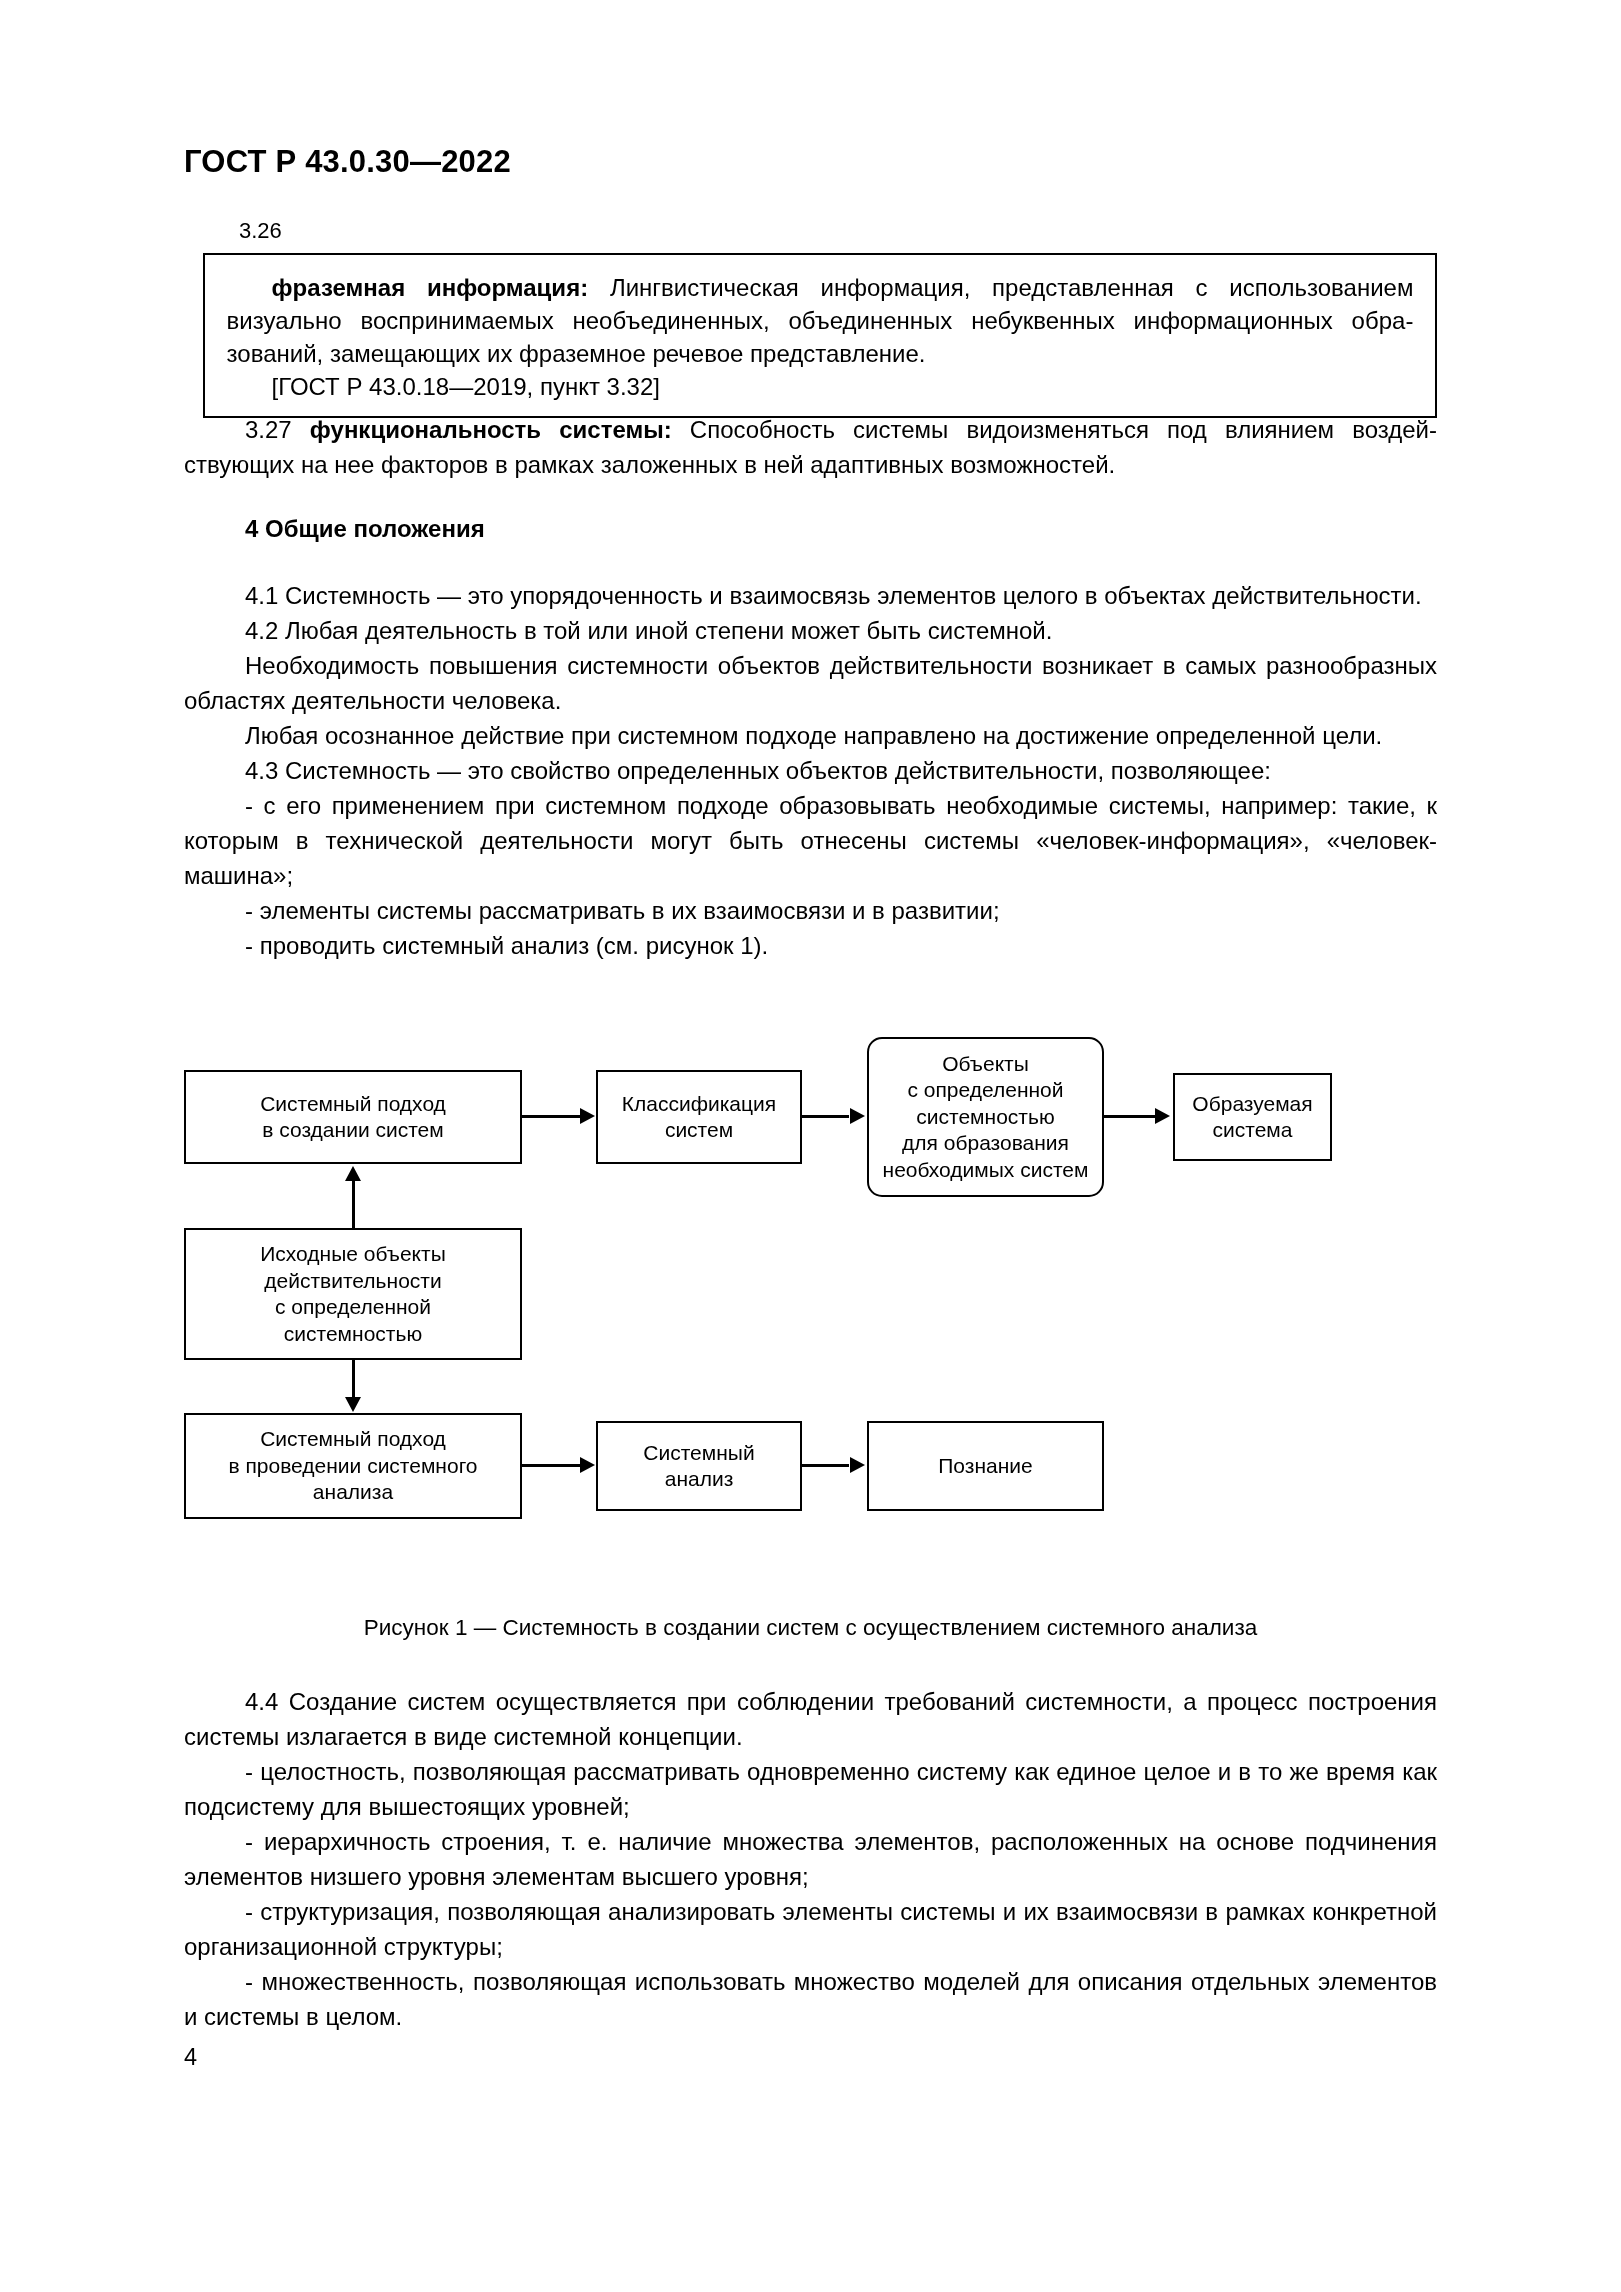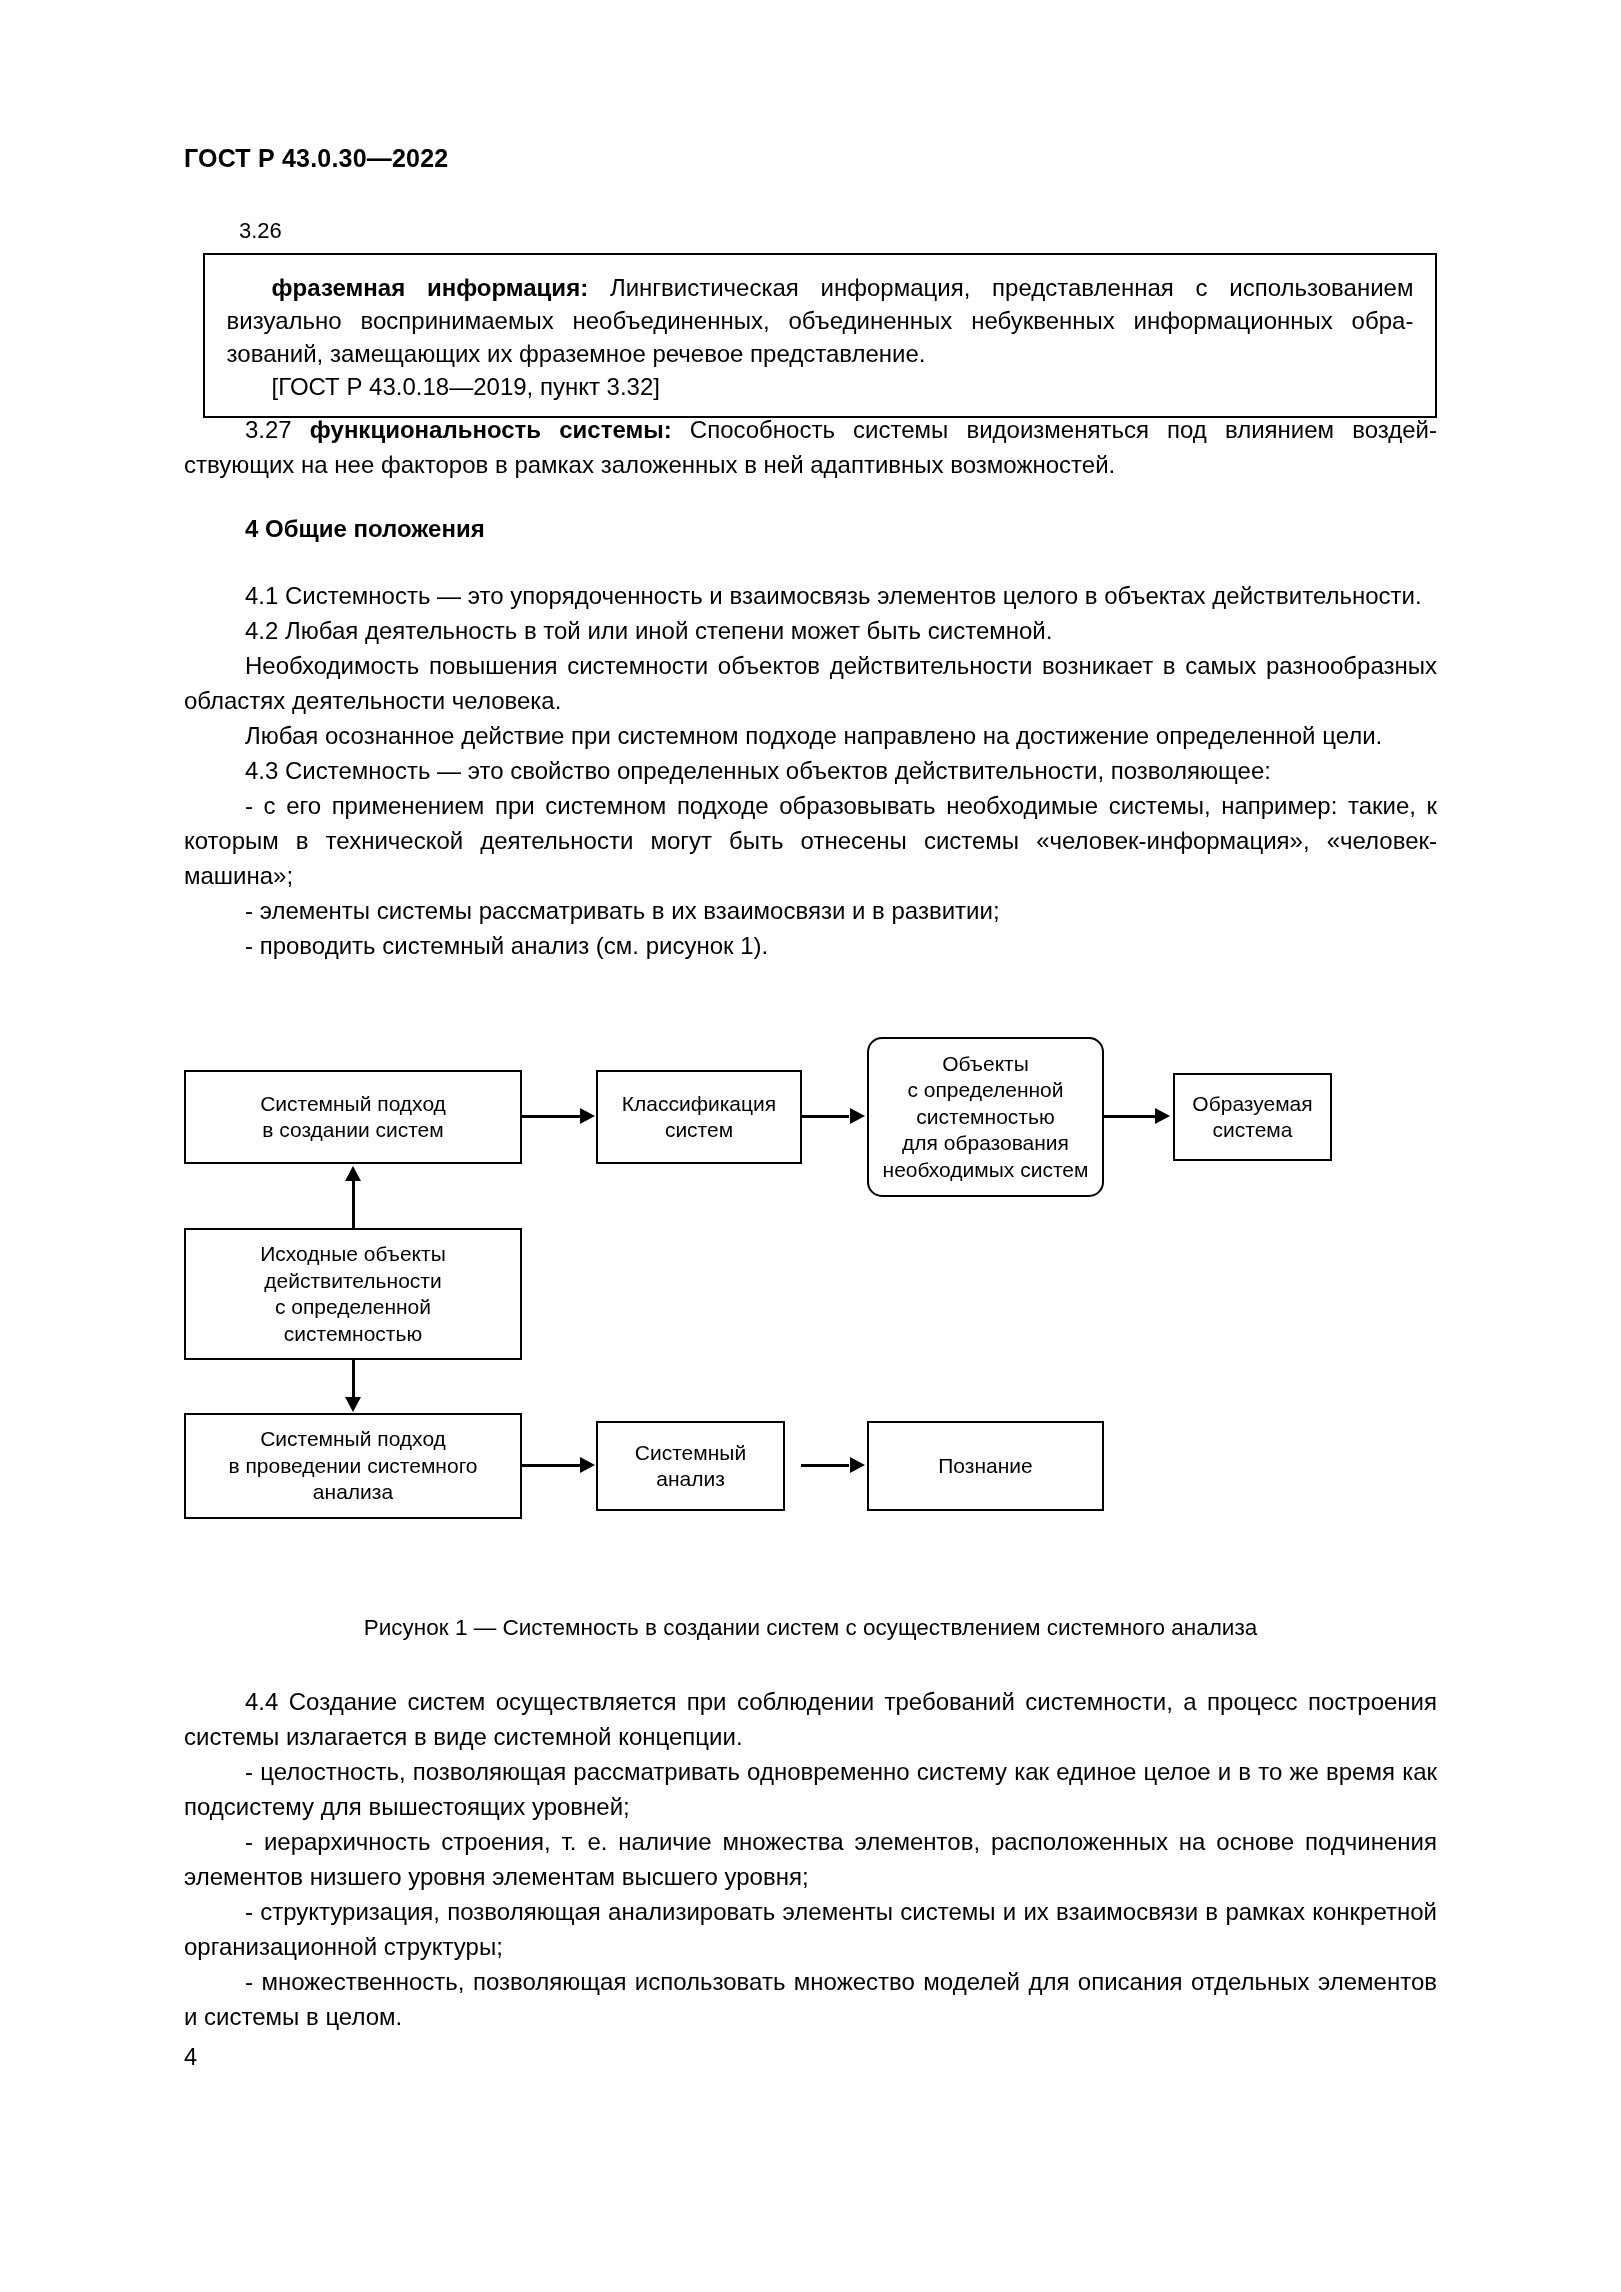--- a/index.html
+++ b/index.html
@@ -18,21 +18,21 @@
     background: #ffffff;
     box-sizing: border-box;
     overflow: hidden;
   }
 
   
   .doc-header {
     position: absolute;
     left: 184px;
     top: 144px;
-    font-size: 25px;
+    font-size: 31px;
     font-weight: bold;
     letter-spacing: 0.2px;
     white-space: nowrap;
   }
 
   
   .clause-number {
     position: absolute;
     left: 239px;
     top: 218px;
@@ -255,21 +255,21 @@
       <span>
         <span class="fig-line">Системный подход</span>
         <span class="fig-line">в проведении системного</span>
         <span class="fig-line">анализа</span>
       </span>
     </div>
 
     <div class="conn-h" style="left:338px; top:435px; width:58px;"></div>
     <div class="arrow-r" style="left:396px; top:428px;"></div>
 
-    <div class="fig-box" style="left:412px; top:392px; width:189px; height:90px;">
+    <div class="fig-box" style="left:412px; top:392px; width:206px; height:90px;">
       <span>
         <span class="fig-line">Системный</span>
         <span class="fig-line">анализ</span>
       </span>
     </div>
 
     <div class="conn-h" style="left:617px; top:435px; width:48px;"></div>
     <div class="arrow-r" style="left:666px; top:428px;"></div>
 
     <div class="fig-box" style="left:683px; top:392px; width:237px; height:90px;">

